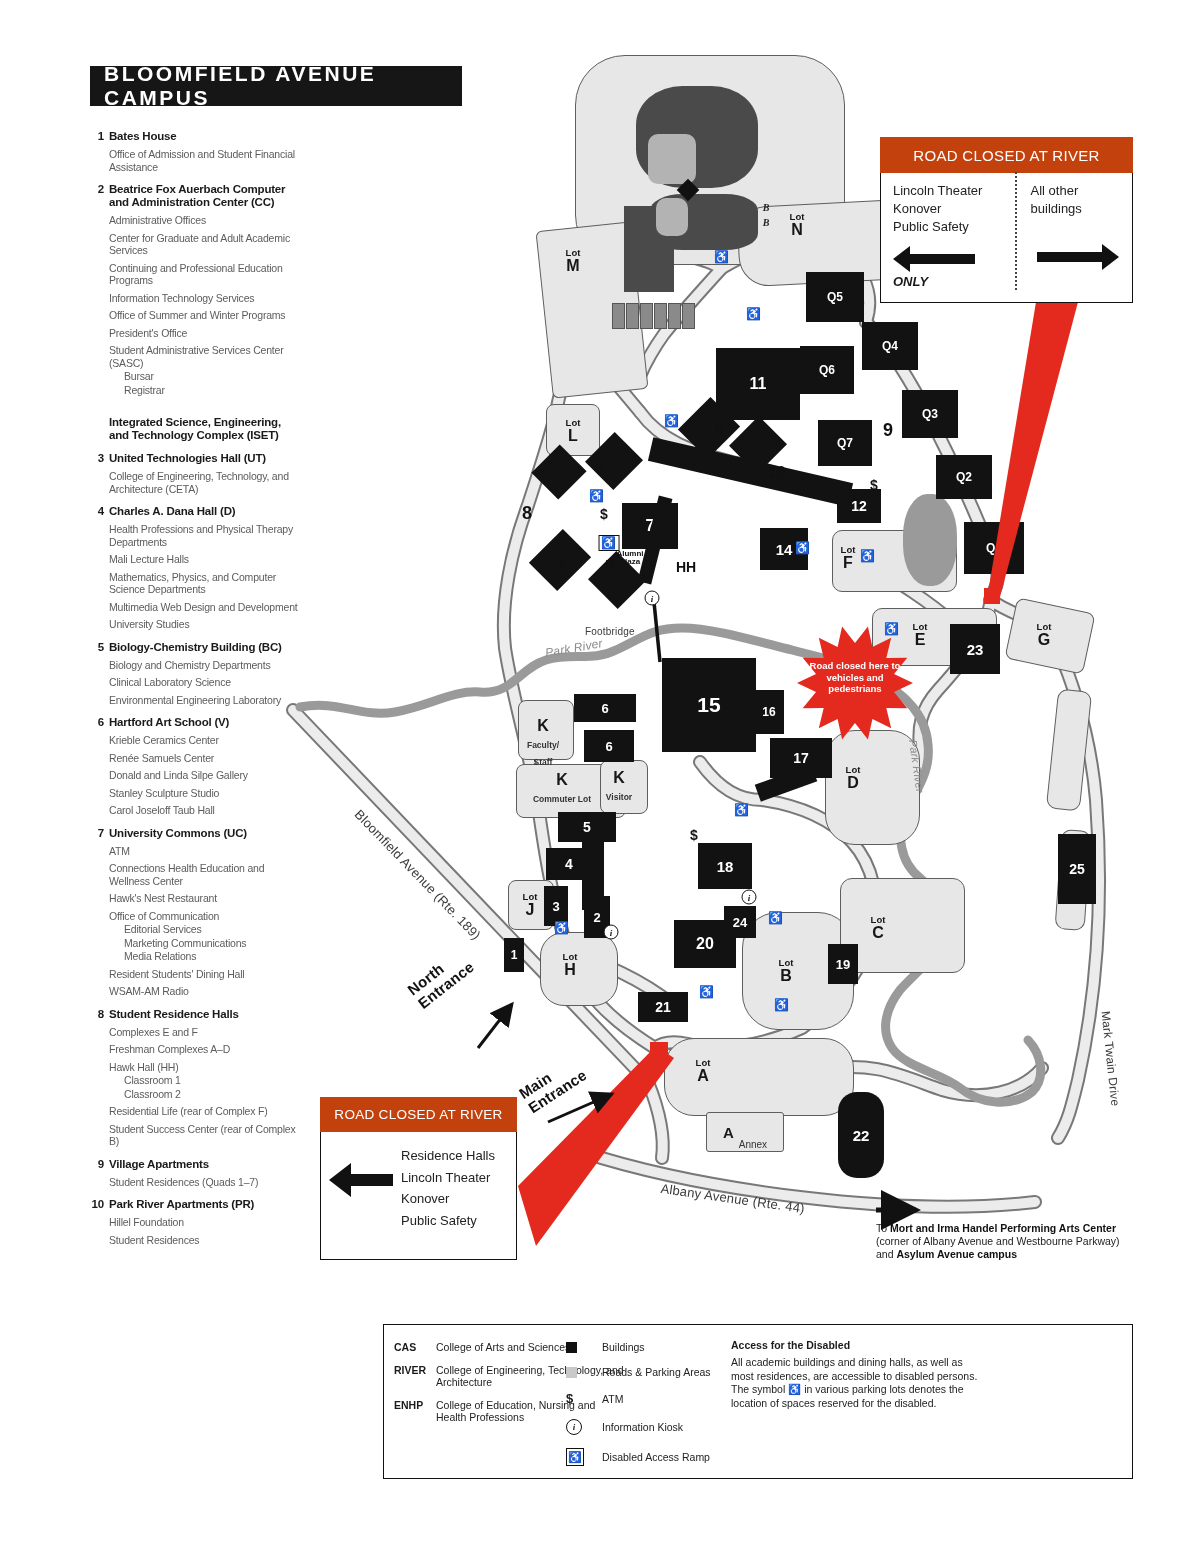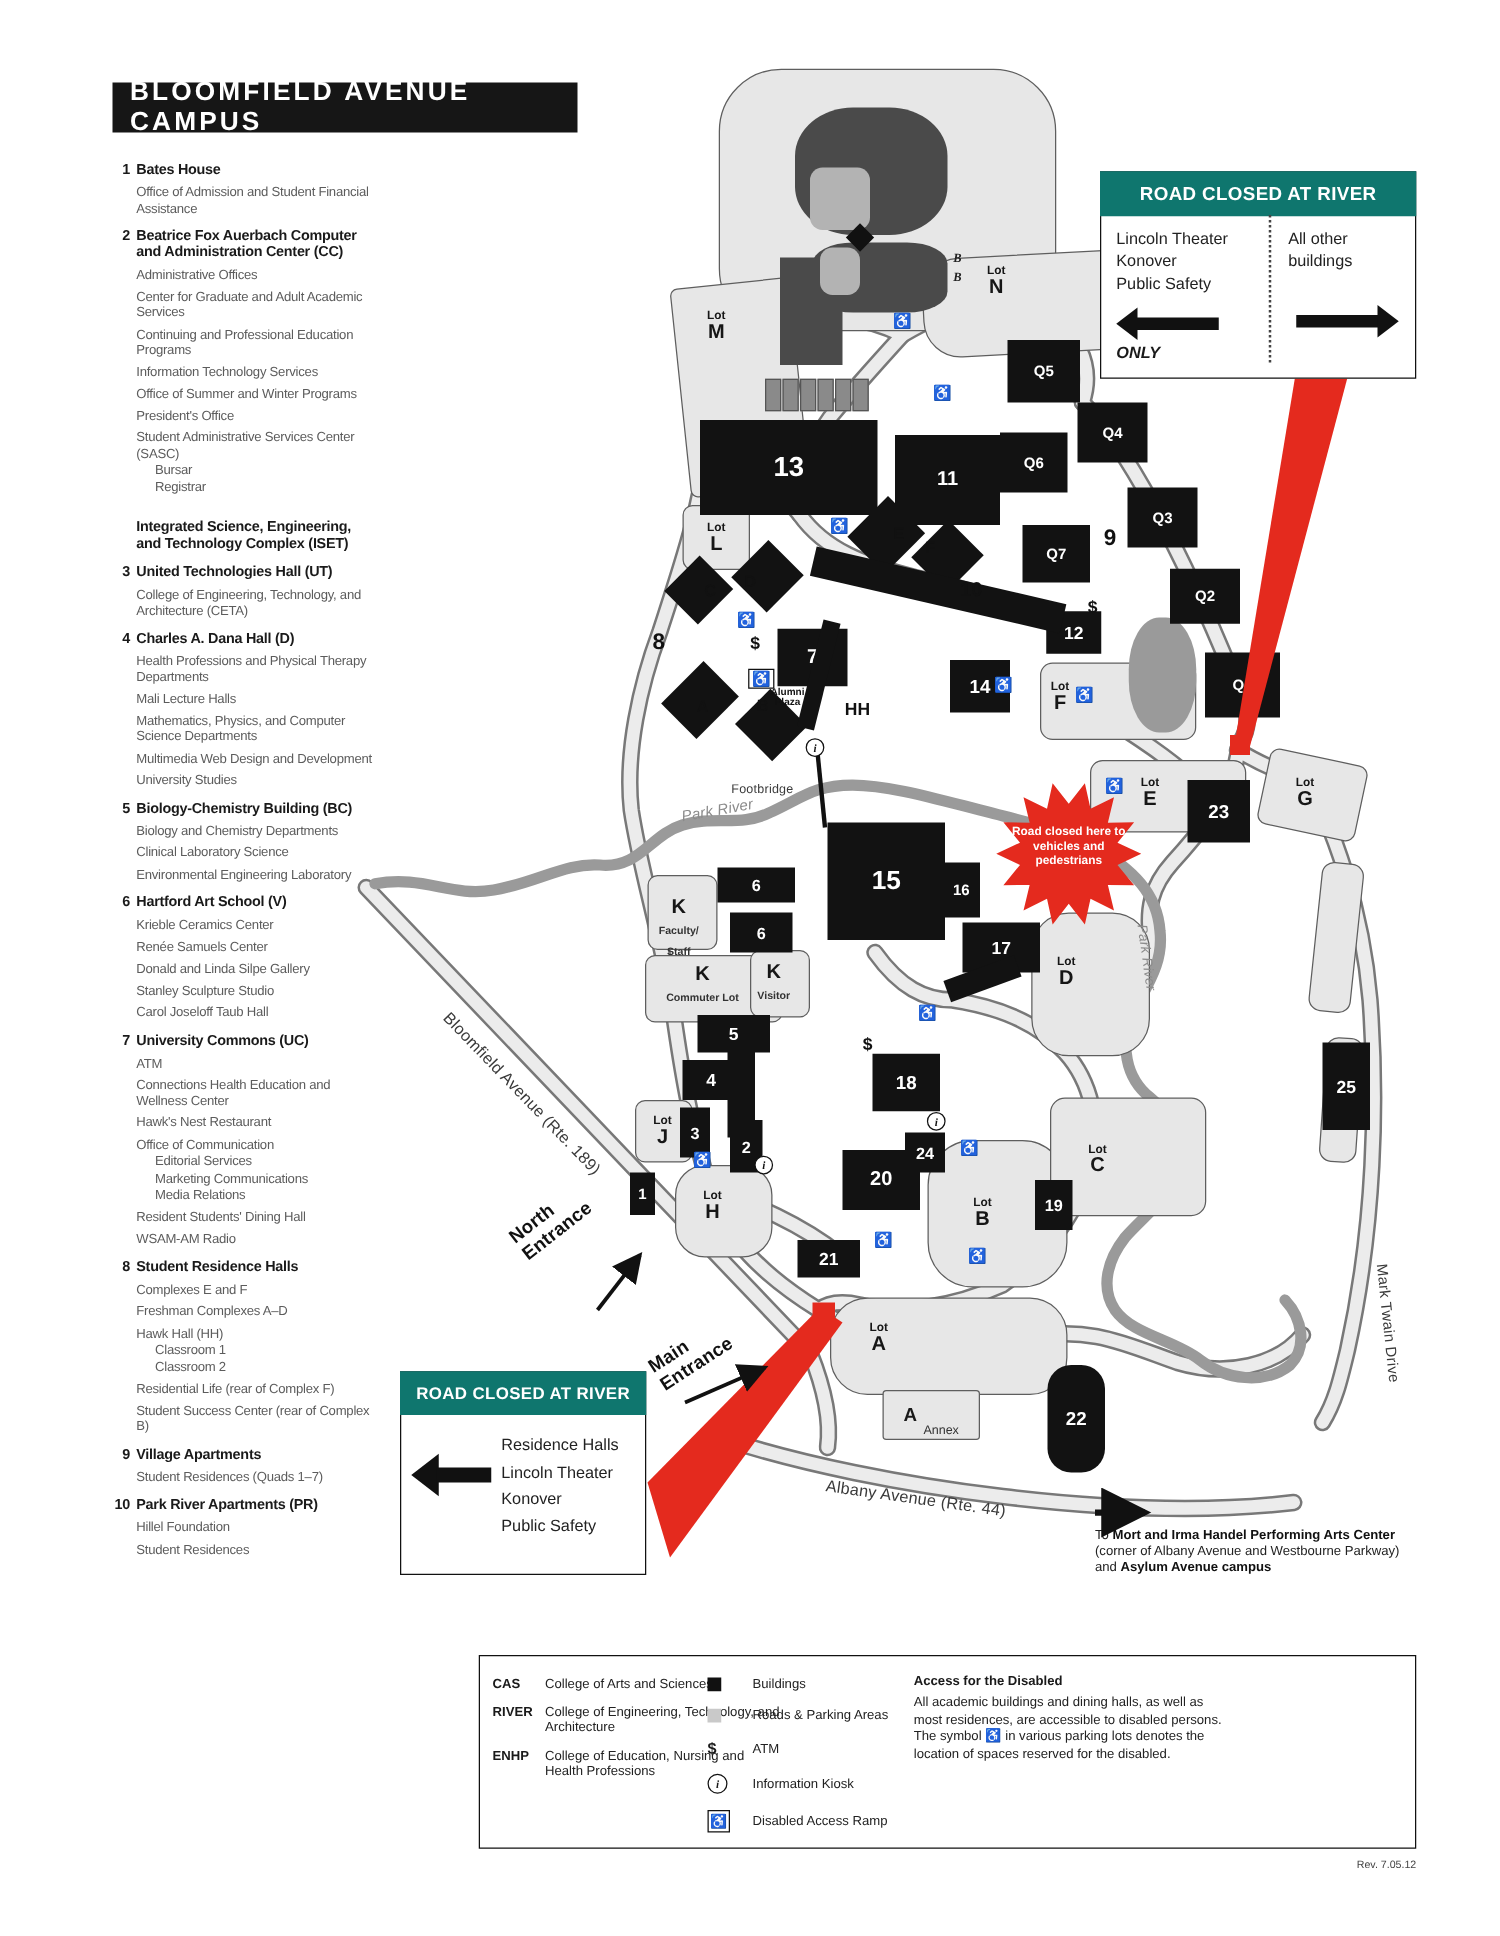--- a/index.html
+++ b/index.html
@@ -41,21 +41,21 @@
   .icon-info{position:absolute;width:13px;height:13px;border:1.5px solid #111;border-radius:50%;
     background:#fff;color:#111;font-size:9px;font-weight:bold;display:flex;align-items:center;
     justify-content:center;transform:translate(-50%,-50%);font-family:"Liberation Serif",serif;font-style:italic;}
   .icon-bus{position:absolute;font-size:10px;font-style:italic;font-weight:bold;color:#222;
     transform:translate(-50%,-50%);font-family:"Liberation Serif",serif;}
   .diamond{position:absolute;width:16px;height:16px;background:#111;transform:rotate(45deg);}
   .red-sq{position:absolute;background:#e42a1e;}
 
   
   .callout{position:absolute;background:#fff;border:1.6px solid #111;box-sizing:border-box;z-index:30;}
-  .callout-header{background:#0f766e;color:#fff;font-weight:bold;display:flex;align-items:center;
+  .callout-header{background:#c2410c;color:#fff;font-weight:normal;display:flex;align-items:center;
     justify-content:center;letter-spacing:0.3px;}
   #callout-top{left:880px;top:137px;width:253px;height:166px;}
   #callout-top .callout-header{height:36px;font-size:15px;margin:-1px;}
   #callout-top .cols{display:flex;height:118px;}
   #callout-top .colL{width:54%;padding:10px 0 0 12px;box-sizing:border-box;border-right:2.5px dotted #444;}
   #callout-top .colR{width:46%;padding:10px 0 0 14px;box-sizing:border-box;}
   .co-line{font-size:13px;line-height:18px;color:#222;}
   .h-arrow{position:relative;height:26px;margin-top:10px;}
   .h-arrow .shaft{position:absolute;top:8px;height:10px;background:#111;}
   .h-arrow.left .shaft{left:15px;right:10px;}
@@ -180,21 +180,20 @@
       <div class="lite" style="left: 648px; top: 134px; width: 48px; height: 50px; border-radius: 10px;"></div>
       <div class="lite" style="left: 656px; top: 198px; width: 32px; height: 38px; border-radius: 10px;"></div>
       <div class="" style="position: absolute; left: 903px; top: 494px; width: 54px; height: 92px; background: rgb(154, 154, 154); border-radius: 45%;"></div>
       <div class="diamond" style="left: 680px; top: 182px;"></div>
       <div class="" style="position: absolute; left: 612px; top: 303px; width: 11px; height: 24px; background: rgb(138, 138, 138); border: 1px solid rgb(85, 85, 85);"></div>
       <div class="" style="position: absolute; left: 626px; top: 303px; width: 11px; height: 24px; background: rgb(138, 138, 138); border: 1px solid rgb(85, 85, 85);"></div>
       <div class="" style="position: absolute; left: 640px; top: 303px; width: 11px; height: 24px; background: rgb(138, 138, 138); border: 1px solid rgb(85, 85, 85);"></div>
       <div class="" style="position: absolute; left: 654px; top: 303px; width: 11px; height: 24px; background: rgb(138, 138, 138); border: 1px solid rgb(85, 85, 85);"></div>
       <div class="" style="position: absolute; left: 668px; top: 303px; width: 11px; height: 24px; background: rgb(138, 138, 138); border: 1px solid rgb(85, 85, 85);"></div>
       <div class="" style="position: absolute; left: 682px; top: 303px; width: 11px; height: 24px; background: rgb(138, 138, 138); border: 1px solid rgb(85, 85, 85);"></div>
-      <div class="bld" style="left: 560px; top: 336px; width: 142px; height: 76px; font-size: 22px;">13</div>
       <div class="bld" style="left: 716px; top: 348px; width: 84px; height: 72px; font-size: 16px;">11</div>
       <div class="bld" style="left: 806px; top: 272px; width: 58px; height: 50px; font-size: 12px;">Q5</div>
       <div class="bld" style="left: 800px; top: 346px; width: 54px; height: 48px; font-size: 12px;">Q6</div>
       <div class="bld" style="left: 862px; top: 322px; width: 56px; height: 48px; font-size: 12px;">Q4</div>
       <div class="bld" style="left: 818px; top: 420px; width: 54px; height: 46px; font-size: 12px;">Q7</div>
       <div class="bld" style="left: 902px; top: 390px; width: 56px; height: 48px; font-size: 12px;">Q3</div>
       <div class="bld" style="left: 936px; top: 455px; width: 56px; height: 44px; font-size: 12px;">Q2</div>
       <div class="bld" style="left: 964px; top: 522px; width: 60px; height: 52px; font-size: 12px;">Q1</div>
       <div class="bld" style="left: 622px; top: 503px; width: 56px; height: 46px; font-size: 16px;">7</div>
       <div class="bld" style="left: 837px; top: 489px; width: 44px; height: 34px; font-size: 14px;">12</div>
@@ -526,14 +525,13 @@
         <span class="lg-wc">♿</span>
         <span class="lg-sym-label">Disabled Access Ramp</span>
       </div>
     </div>
     <div class="lg-access">
       <div class="lg-access-title">Access for the Disabled</div>
       <div class="lg-access-text">All academic buildings and dining halls, as well as most residences, are accessible to disabled persons. The symbol ♿ in various parking lots denotes the location of spaces reserved for the disabled.</div>
     </div>
   </div>
 
-  <div id="rev">Rev. 7.05.12</div>
 </div>
 
 </body></html>

